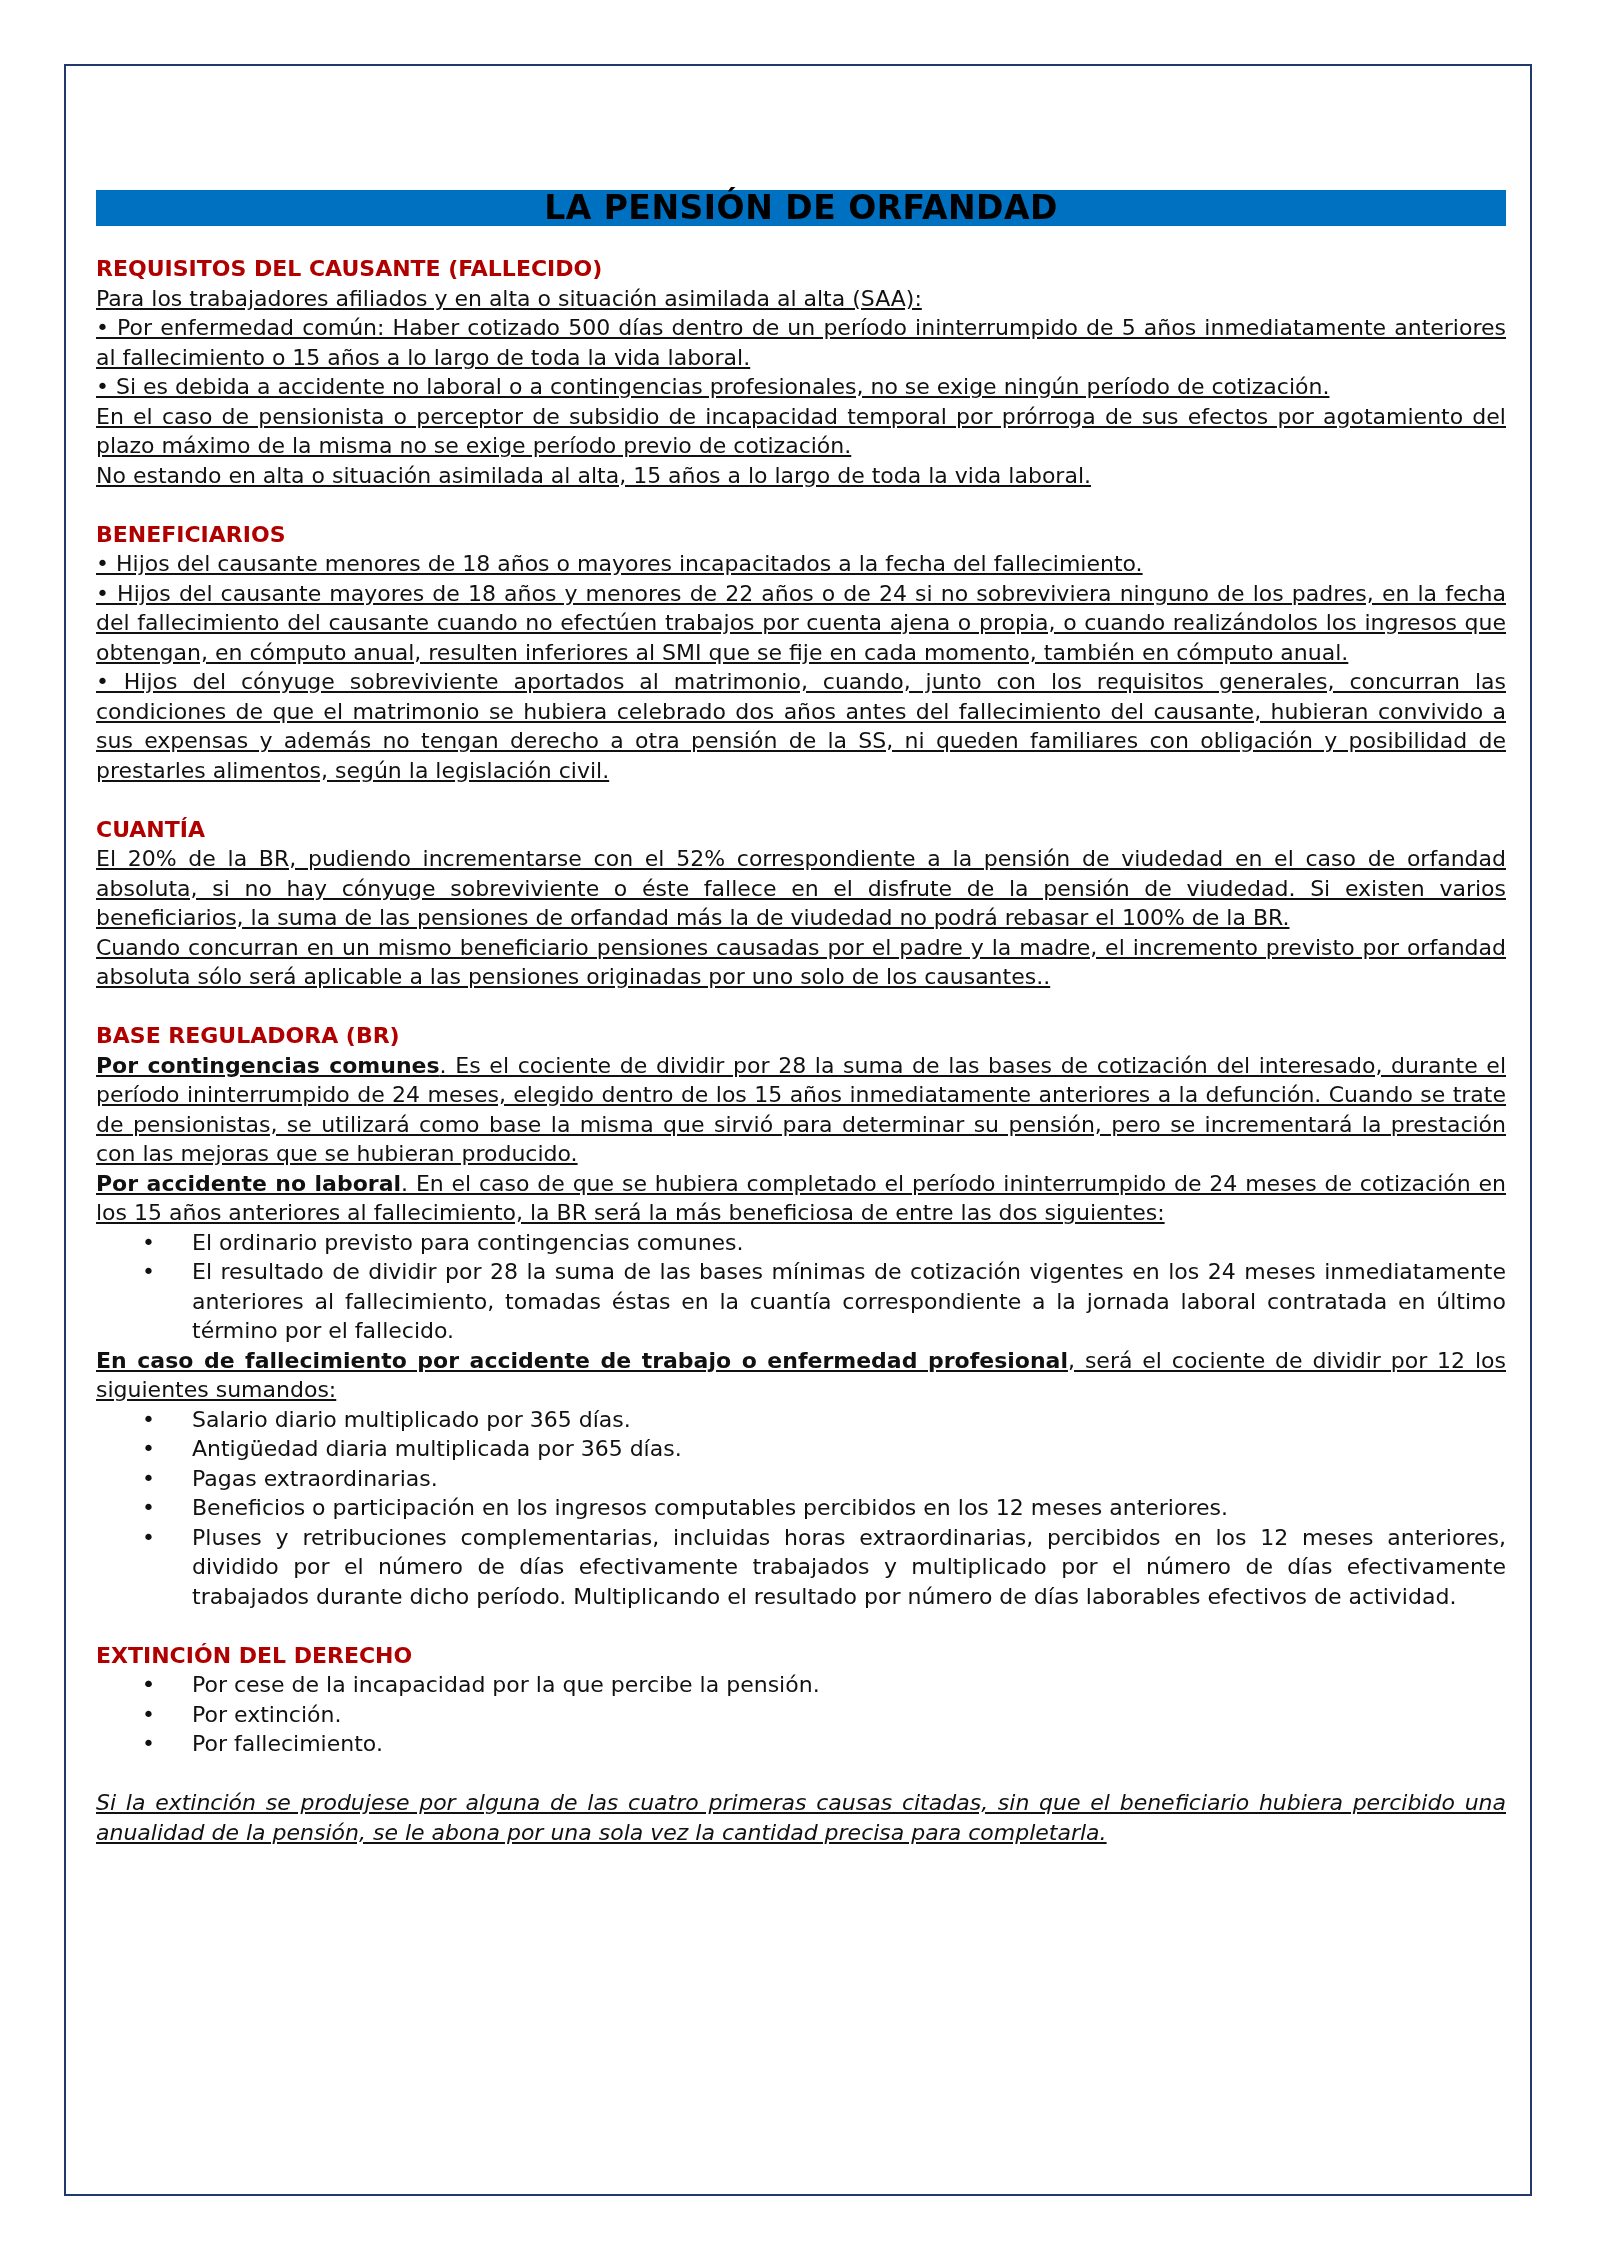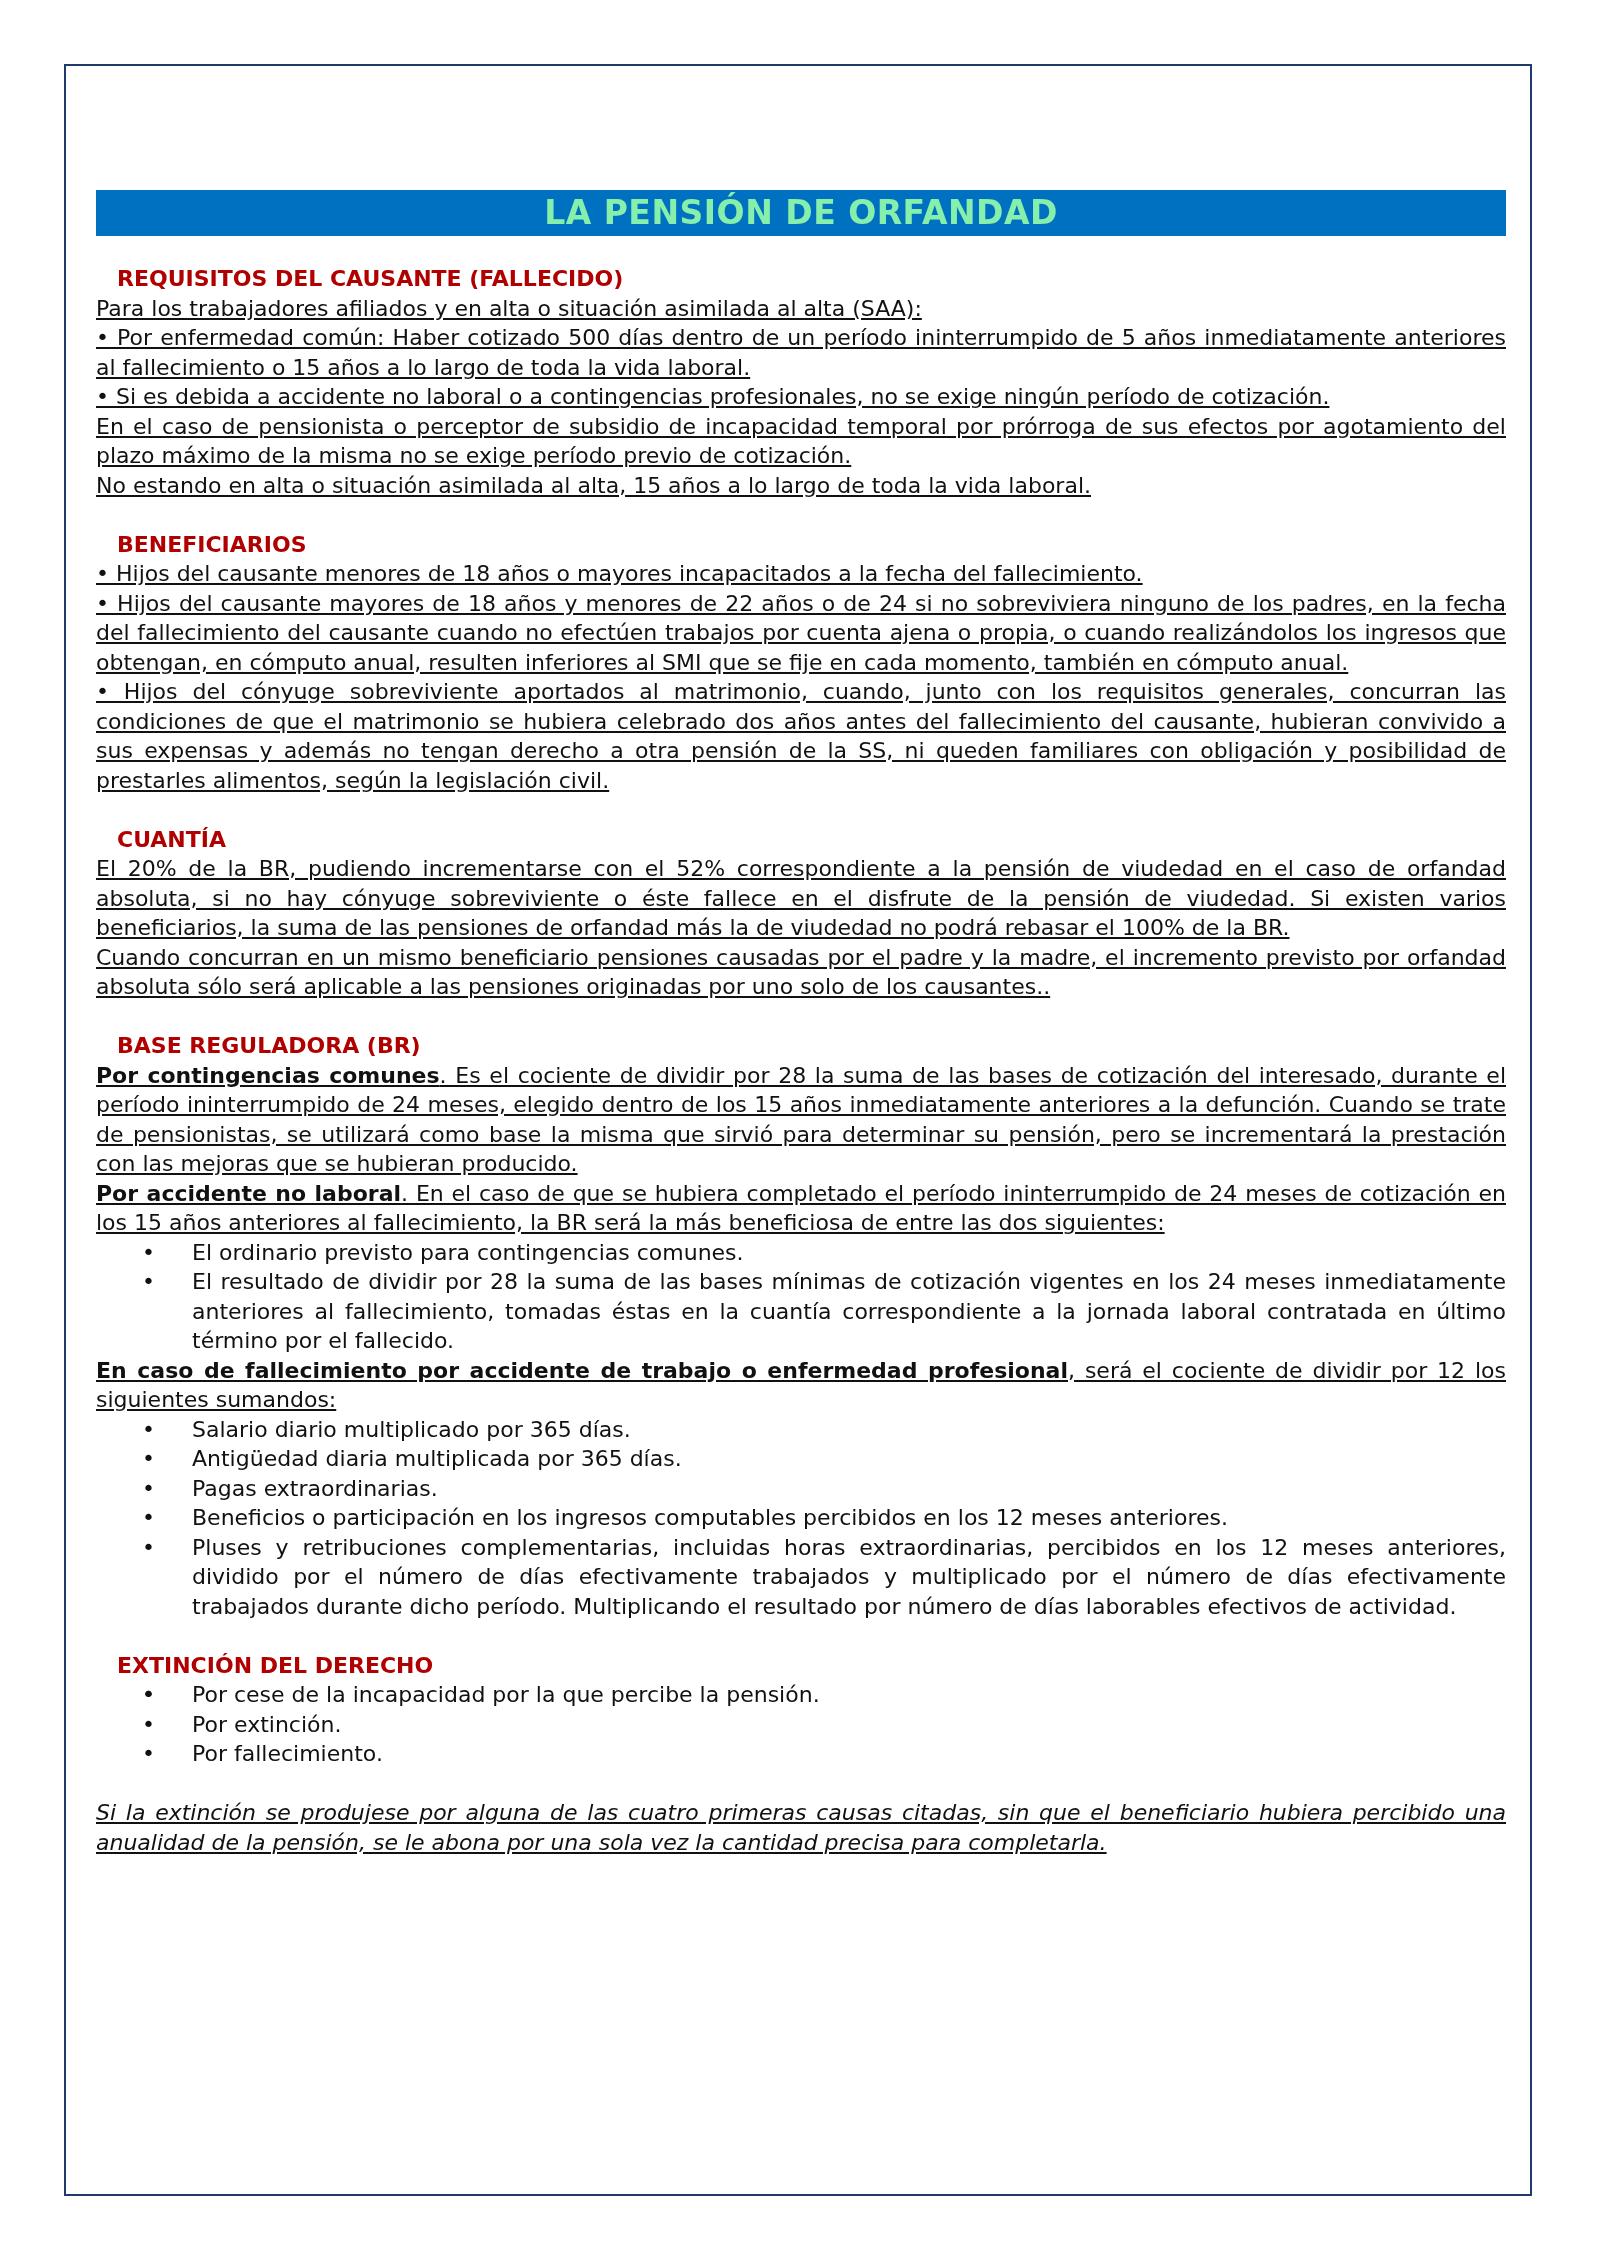--- a/index.html
+++ b/index.html
@@ -7,28 +7,28 @@
   .frame {
     position: absolute; left: 64px; top: 64px; width: 1468px; height: 2132px;
     border: 2px solid #1f3a6b; box-sizing: border-box;
   }
   .content {
     position: absolute; left: 96px; top: 190px; width: 1410px;
     font-family: "DejaVu Sans", sans-serif; font-size: 22px; line-height: 29.5px;
     color: #111111;
   }
   .title-bar {
-    background: #0070c0; color: #86efac; height: 46px;
+    background: #0070c0; color: #000000; height: 36px;
     display: flex; align-items: center; justify-content: center;
     font-family: "DejaVu Sans", sans-serif; font-weight: bold; font-size: 33px;
     letter-spacing: 0.5px; margin-bottom: 28px;
   }
   .section { margin-bottom: 29.5px; }
   .section-heading {
-    color: #b00000; font-weight: bold; font-size: 22px; line-height: 29.5px; margin-left: 21px;
+    color: #b00000; font-weight: bold; font-size: 22px; line-height: 29.5px;
   }
   p { margin: 0; text-align: justify; text-decoration: underline; }
   .lead { font-weight: bold; }
   ul.bullets { list-style: none; margin: 0; padding: 0; }
   ul.bullets li { position: relative; padding-left: 96px; text-align: justify; }
   ul.bullets li .bullet {
     position: absolute; left: 46px; top: 0; width: 20px;
   }
   .italic-note { font-style: italic; text-align: justify; }
 </style>

